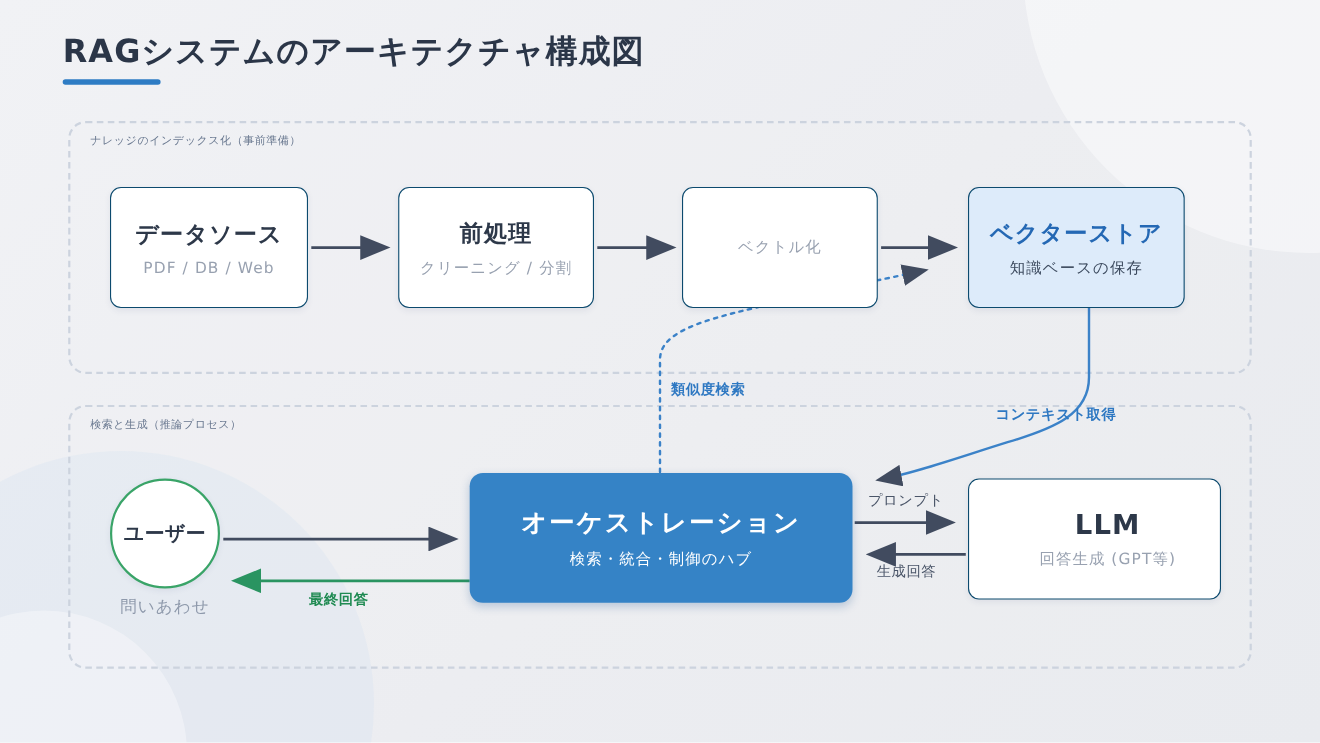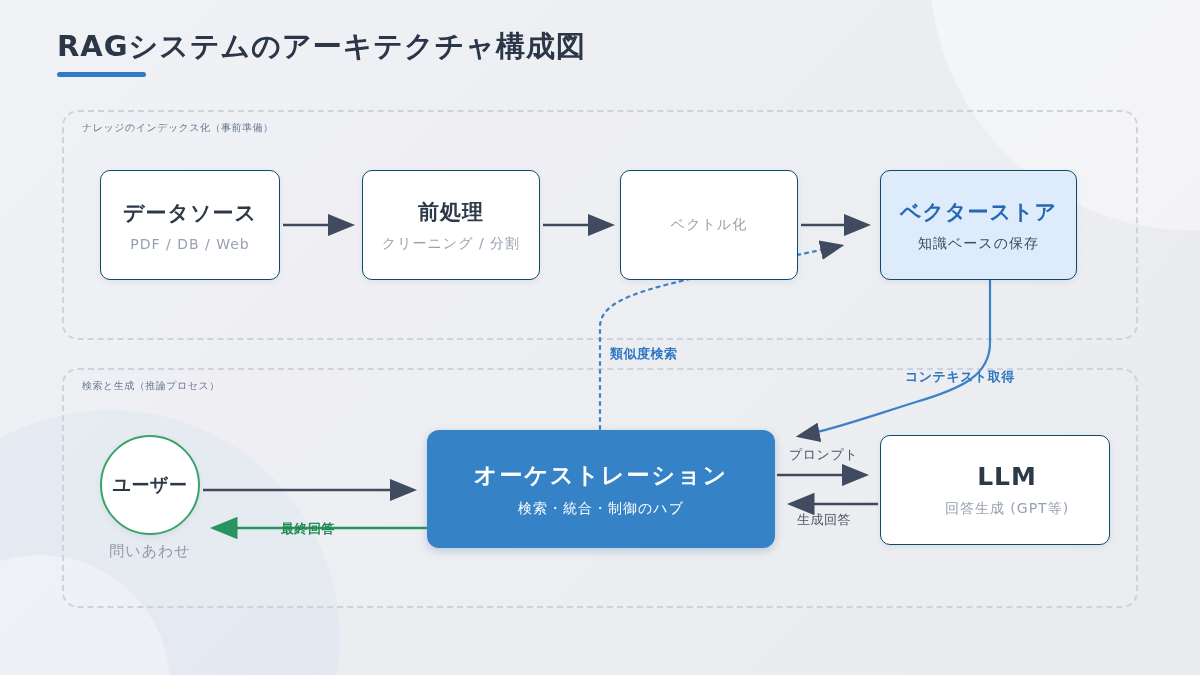--- a/index.html
+++ b/index.html
@@ -74,21 +74,21 @@
   }
 
   .edge-label { position: absolute; font-size: 13px; letter-spacing: 0.5px; }
   .edge-label.blue { color: #2e78c2; font-weight: bold; }
   .edge-label.green { color: #1f8a52; font-weight: bold; }
   .edge-label.slate { color: #4a5568; }
   .lbl-similarity { left: 610px; top: 345px; }
   .lbl-context { left: 905px; top: 368px; }
   .lbl-prompt { left: 789px; top: 446px; }
   .lbl-generated { left: 797px; top: 511px; }
-  .lbl-final { left: 281px; top: 520px; text-align: right; }
+  .lbl-final { left: 281px; top: 536px; text-align: right; }
 
   svg.wires { position: absolute; left: 0; top: 0; pointer-events: none; }
 </style>
 </head>
 <body>
 
 <div class="deco-circle deco-tr"></div>
 <div class="deco-circle deco-bl"></div>
 <div class="deco-circle deco-bl2"></div>
 

